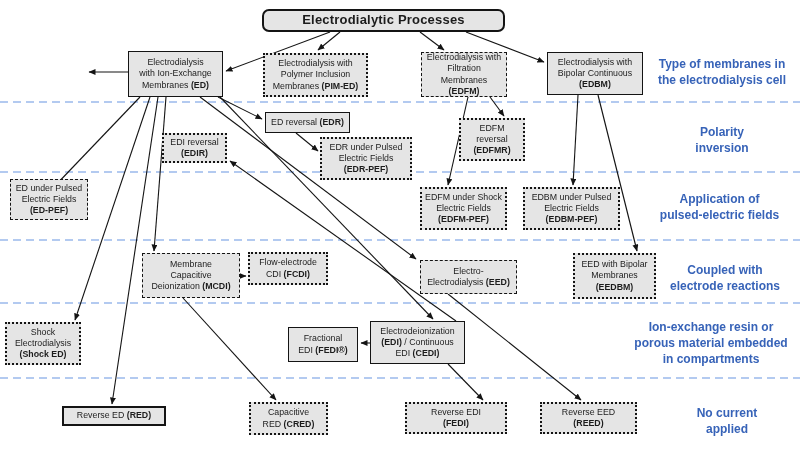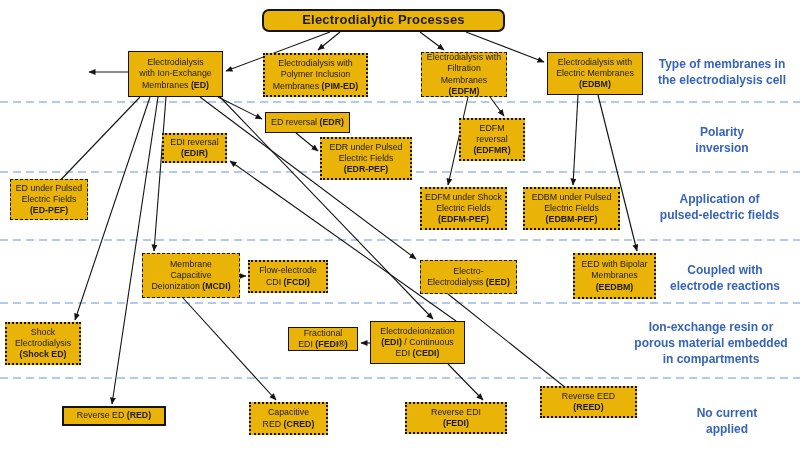--- a/index.html
+++ b/index.html
@@ -1,19 +1,19 @@
 <!DOCTYPE html>
 <html><head>
 <meta charset="utf-8">
 <style>
   html,body{margin:0;padding:0;background:#fff;}
   #stage{position:relative;width:800px;height:450px;background:#fff;overflow:hidden;
          font-family:"Liberation Sans",sans-serif;}
   svg.layer{position:absolute;left:0;top:0;z-index:1;}
-  .box{position:absolute;box-sizing:border-box;background:#eab308;display:flex;flex-direction:column;
+  .box{position:absolute;box-sizing:border-box;background:#e5e5e5;display:flex;flex-direction:column;
        justify-content:center;align-items:center;text-align:center;font-size:8.8px;line-height:1.28;
        color:#1c1c1c;padding:1px 2px;z-index:2;}
   .box b{font-weight:bold;}
   .solid{border:1.9px solid #141414;}
   .thick{border-width:2.4px;}
   .dotted{border:2px dotted #141414;}
   .dashdot{border:1.8px dashed #141414;}
   .rounded{border-radius:7px;}
   .title-box{font-weight:bold;font-size:13px;letter-spacing:.2px;}
   .rowlabel{position:absolute;color:#3763b8;font-weight:bold;font-size:12px;line-height:1.32;
@@ -79,21 +79,21 @@
       <div><span>Polymer Inclusion</span></div>
       <div><span>Membranes </span><b>(PIM-ED)</b></div>
     </div>
   <div class="box dashdot" style="left:421px;top:52px;width:86px;height:45px">
       <div><span>Electrodialysis with</span></div>
       <div><span>Filtration Membranes</span></div>
       <div><b>(EDFM)</b></div>
     </div>
   <div class="box solid" style="left:547px;top:52px;width:96px;height:43px">
       <div><span>Electrodialysis with</span></div>
-      <div><span>Electric Membranes</span></div>
+      <div><span>Bipolar Continuous</span></div>
       <div><b>(EDBM)</b></div>
     </div>
 
   <div class="box dotted" style="left:162px;top:133px;width:65px;height:30px">
       <div><span>EDI reversal</span></div>
       <div><b>(EDIR)</b></div>
     </div>
   <div class="box solid" style="left:265px;top:112px;width:85px;height:21px">
       <div><span>ED reversal </span><b>(EDR)</b></div>
     </div>
@@ -122,61 +122,61 @@
       <div><span>EDBM under Pulsed</span></div>
       <div><span>Electric Fields</span></div>
       <div><b>(EDBM-PEF)</b></div>
     </div>
 
   <div class="box dashdot" style="left:142px;top:253px;width:98px;height:45px">
       <div><span>Membrane</span></div>
       <div><span>Capacitive</span></div>
       <div><span>Deionization </span><b>(MCDI)</b></div>
     </div>
-  <div class="box dotted" style="left:248px;top:260px;width:80px;height:33px">
+  <div class="box dotted" style="left:248px;top:252px;width:80px;height:33px">
       <div><span>Flow-electrode</span></div>
       <div><span>CDI </span><b>(FCDI)</b></div>
     </div>
   <div class="box dashdot" style="left:420px;top:260px;width:97px;height:34px">
       <div><span>Electro-</span></div>
       <div><span>Electrodialysis </span><b>(EED)</b></div>
     </div>
   <div class="box dotted" style="left:573px;top:253px;width:83px;height:46px">
       <div><span>EED with Bipolar</span></div>
       <div><span>Membranes</span></div>
       <div><b>(EEDBM)</b></div>
     </div>
 
   <div class="box dotted" style="left:5px;top:322px;width:76px;height:43px">
       <div><span>Shock</span></div>
       <div><span>Electrodialysis</span></div>
       <div><b>(Shock ED)</b></div>
     </div>
-  <div class="box solid" style="left:288px;top:327px;width:70px;height:24px">
+  <div class="box solid" style="left:288px;top:327px;width:70px;height:35px">
       <div><span>Fractional</span></div>
       <div><span>EDI </span><b>(FEDI®)</b></div>
     </div>
   <div class="box solid" style="left:370px;top:321px;width:95px;height:43px">
       <div><span>Electrodeionization</span></div>
       <div><b>(EDI)</b><span> / Continuous</span></div>
       <div><span>EDI </span><b>(CEDI)</b></div>
     </div>
 
   <div class="box solid thick" style="left:62px;top:406px;width:104px;height:20px">
       <div><span>Reverse ED </span><b>(RED)</b></div>
     </div>
   <div class="box dotted" style="left:249px;top:402px;width:79px;height:33px">
       <div><span>Capacitive</span></div>
       <div><span>RED </span><b>(CRED)</b></div>
     </div>
   <div class="box dotted" style="left:405px;top:402px;width:102px;height:32px">
       <div><span>Reverse EDI</span></div>
       <div><b>(FEDI)</b></div>
     </div>
-  <div class="box dotted" style="left:540px;top:386px;width:97px;height:32px">
+  <div class="box dotted" style="left:540px;top:402px;width:97px;height:32px">
       <div><span>Reverse EED</span></div>
       <div><b>(REED)</b></div>
     </div>
 
   <div class="rowlabel" style="left:642px;top:57px;width:160px">Type of membranes in
 the electrodialysis cell</div>
   <div class="rowlabel" style="left:642px;top:125px;width:160px">Polarity
 inversion</div>
   <div class="rowlabel" style="left:632px;top:192px;width:175px">Application of
 pulsed-electric fields</div>

